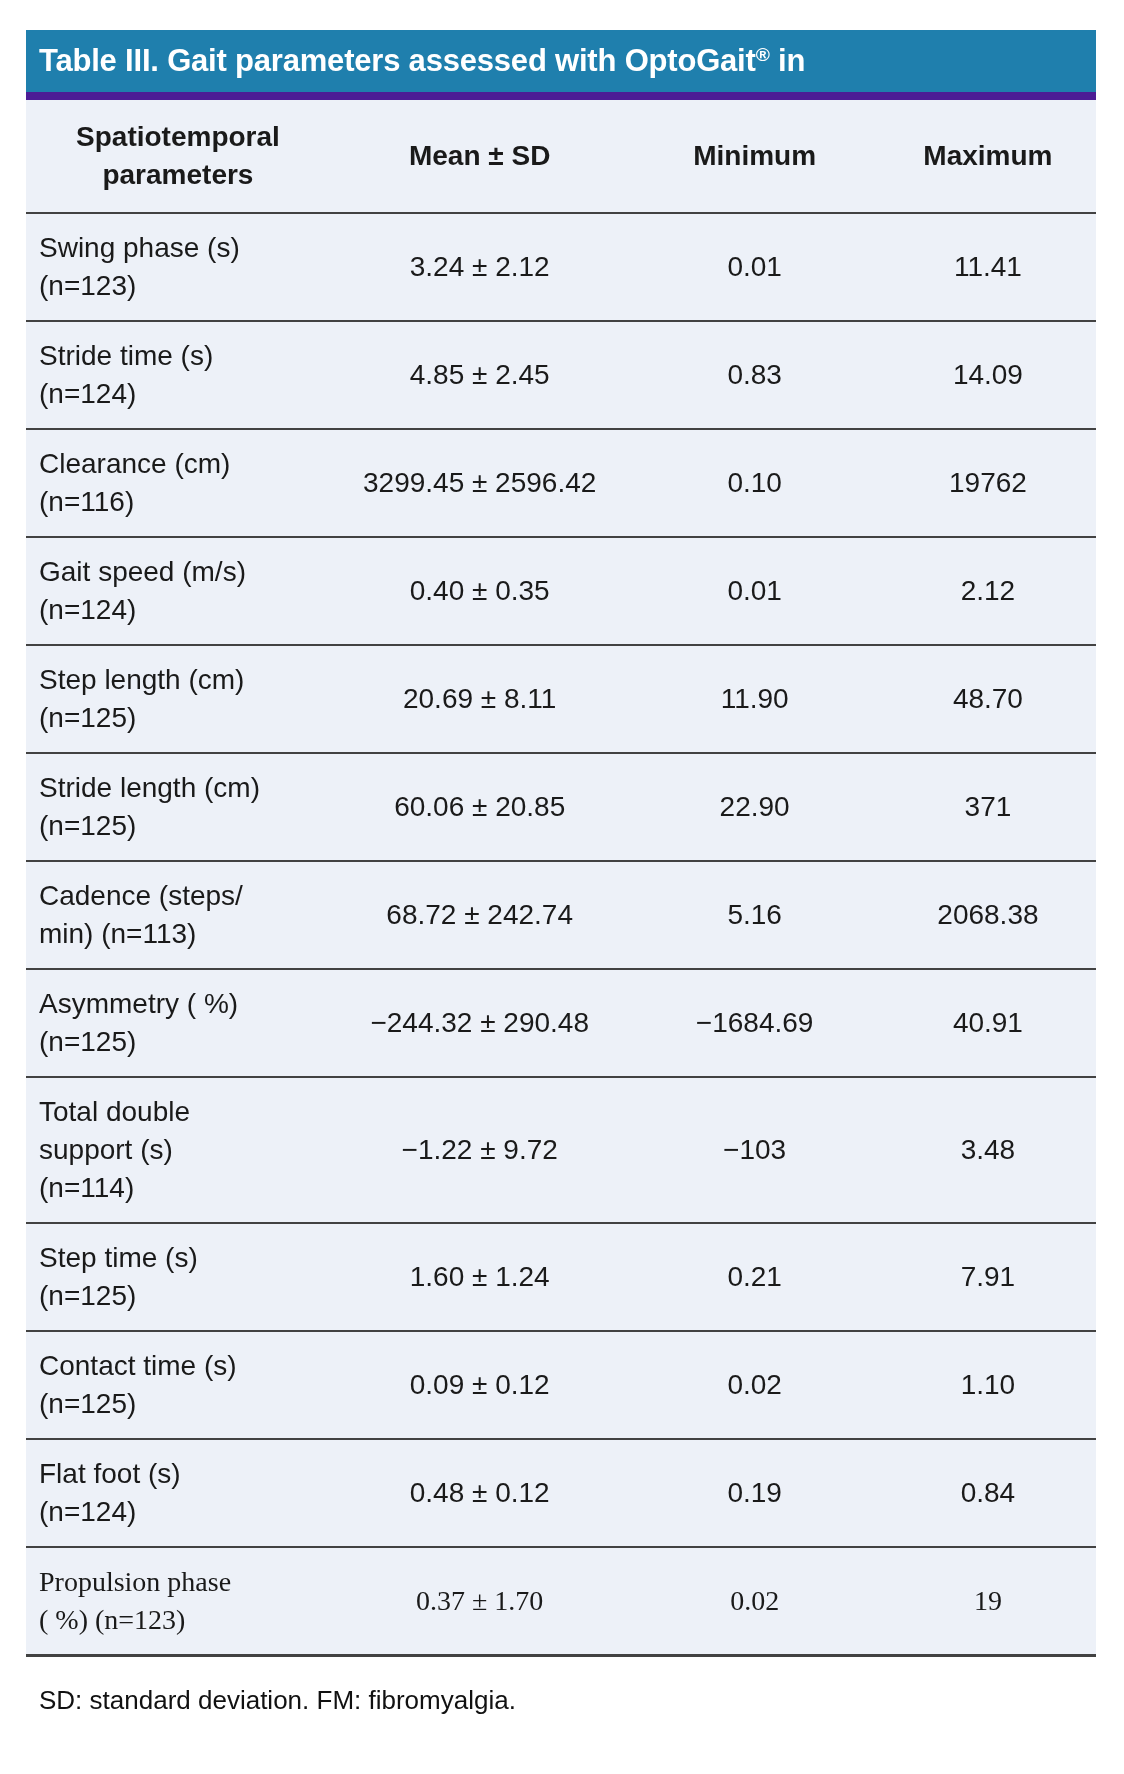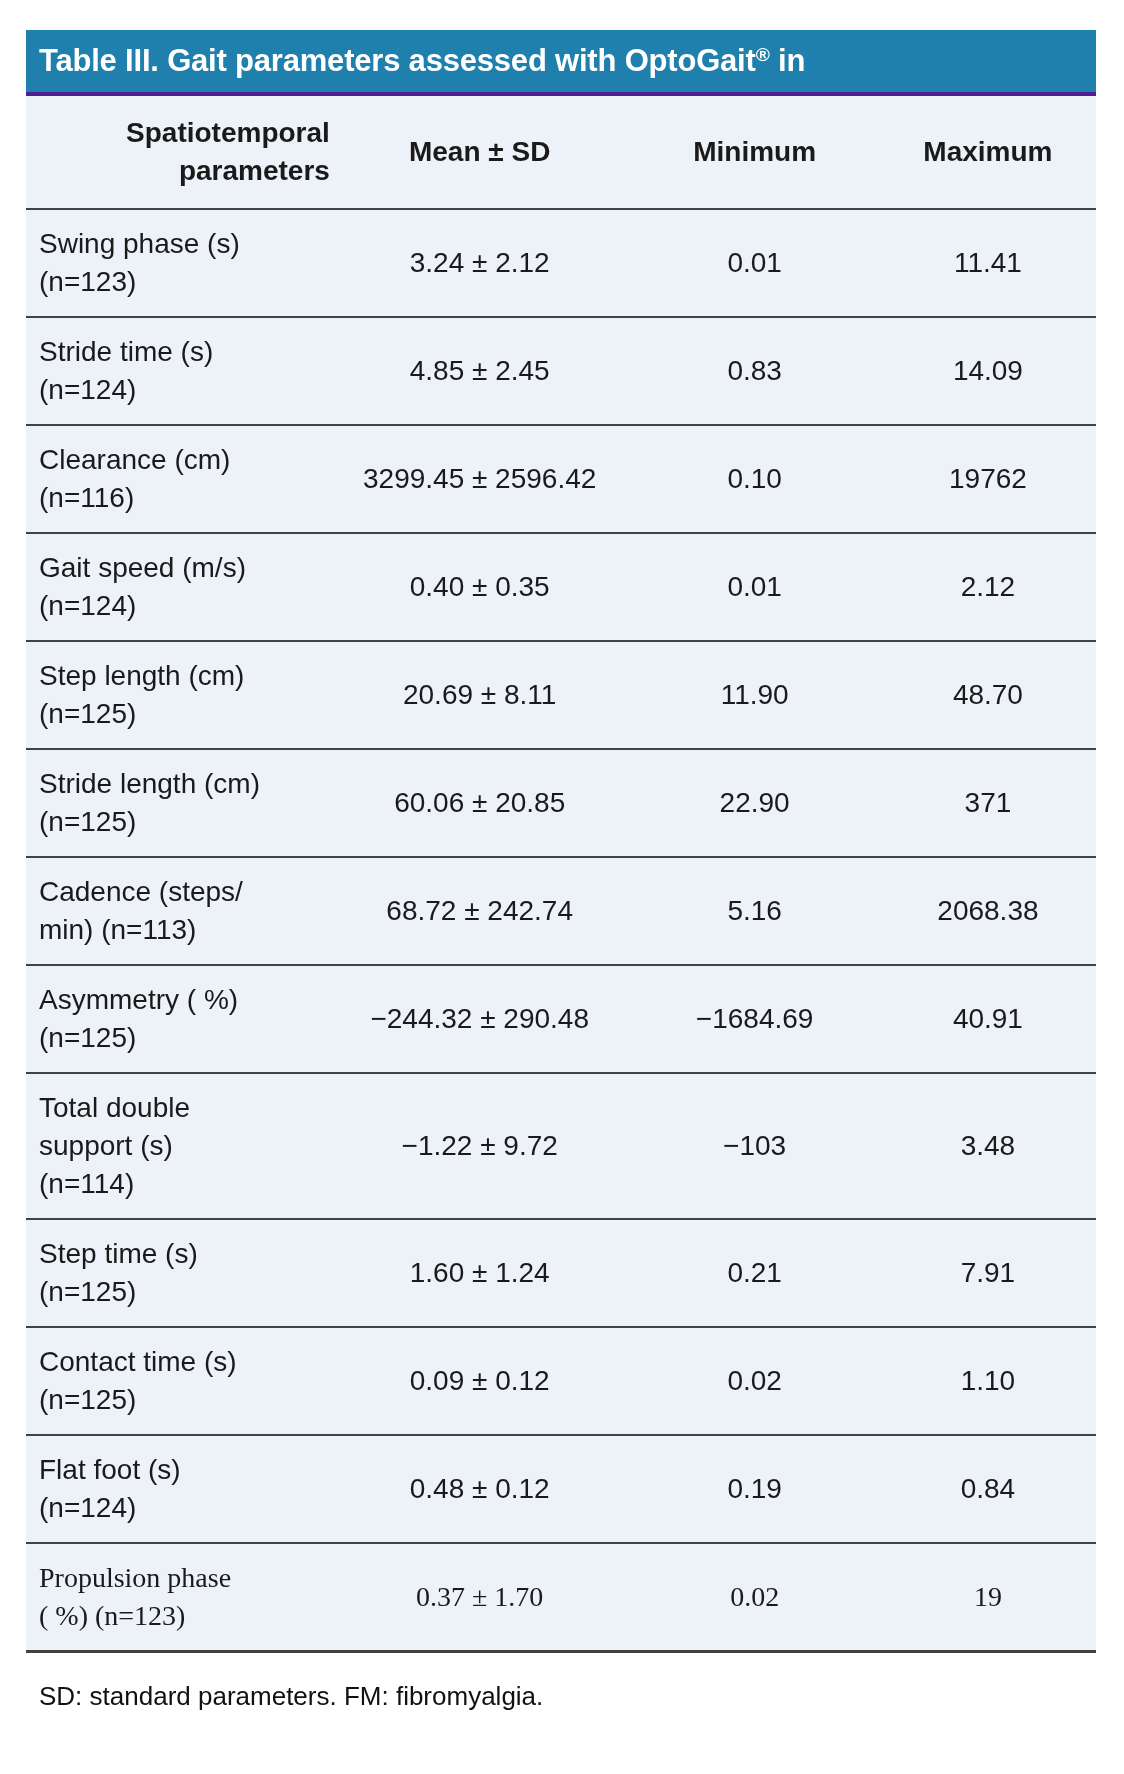--- a/index.html
+++ b/index.html
@@ -22,21 +22,21 @@
     overflow: hidden;
   }
   .table-card {
     margin: 30px 28px 0 26px;
     width: 1070px;
   }
   .title-bar {
     background: var(--header-bg);
     color: var(--title-text);
     padding: 11px 14px 11px 13px;
-    border-bottom: 4px solid #4c1d95;
+    border-bottom: 8px solid #4c1d95;
   }
   .title-line {
     font-size: 31px;
     font-weight: bold;
     line-height: 40px;
     letter-spacing: -0.2px;
   }
   .title-line sup {
     font-size: 0.62em;
     vertical-align: 0.5em;
@@ -55,21 +55,21 @@
   thead th {
     font-size: 28px;
     font-weight: bold;
     line-height: 38px;
     padding: 18px 0;
     text-align: center;
     vertical-align: middle;
   }
   thead th.param {
     white-space: pre-line;
-    text-align: right;
+    text-align: center;
     margin-left: 40px;
   }
   tbody tr {
     border-top: 2px solid var(--rule);
   }
   tbody tr:last-child {
     border-bottom: 3px solid var(--rule);
     font-family: Liberation Serif, serif;
   }
   tbody td {
@@ -220,14 +220,14 @@
     <td class="param">Propulsion phase
 ( %) (n=123)</td>
     <td class="num">0.37 ± 1.70</td>
     <td class="num">0.02</td>
     <td class="num">19</td>
   </tr>
 </tbody>
     </table>
   </div>
 
-  <div class="footnote">SD: standard parameters. FM: fibromyalgia.</div>
+  <div class="footnote">SD: standard deviation. FM: fibromyalgia.</div>
 </div>
 
 </body></html>

